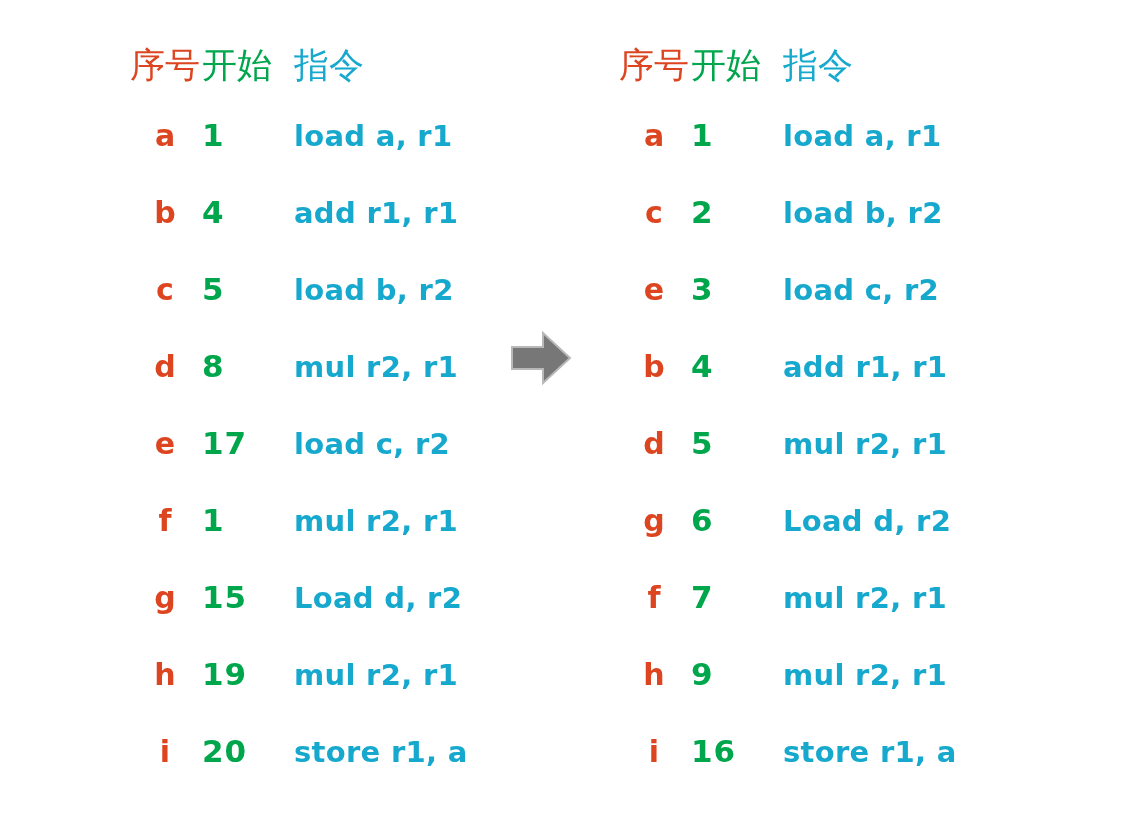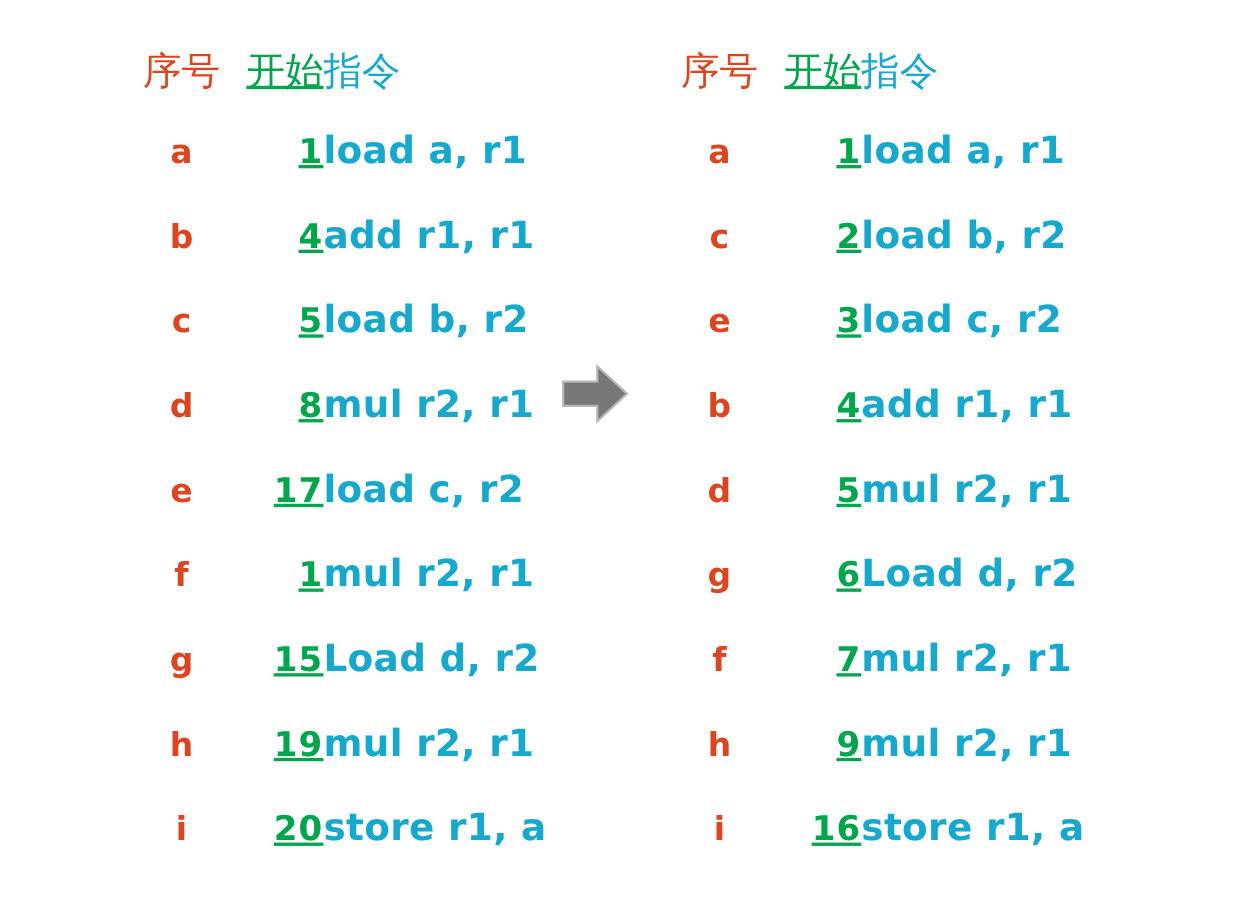--- a/index.html
+++ b/index.html
@@ -39,23 +39,22 @@
     height: 72px;
   }
 
   .col-seq {
     width: 74px;
     text-align: center;
     flex: 0 0 74px;
   }
   .col-start {
     width: 92px;
-    text-align: right;
+    text-align: left;
     flex: 0 0 92px;
-    text-decoration: underline;
   }
   .col-instr {
     width: 214px;
     text-align: left;
     flex: 0 0 214px;
   }
 
   
   .header-row .col-seq,
   .header-row .col-start,
@@ -77,21 +76,21 @@
   }
   .body-row .col-start {
     color: #00a64c;
     font-size: 31px;
     font-weight: 600;
     line-height: 1;
     letter-spacing: 1px;
   }
   .body-row .col-instr {
     color: #17a8ce;
-    font-size: 34px;
+    font-size: 29px;
     font-weight: 600;
     line-height: 1;
     letter-spacing: 0.3px;
   }
 
   
   .arrow-wrap {
     position: absolute;
     left: 510px;
     top: 330px;

